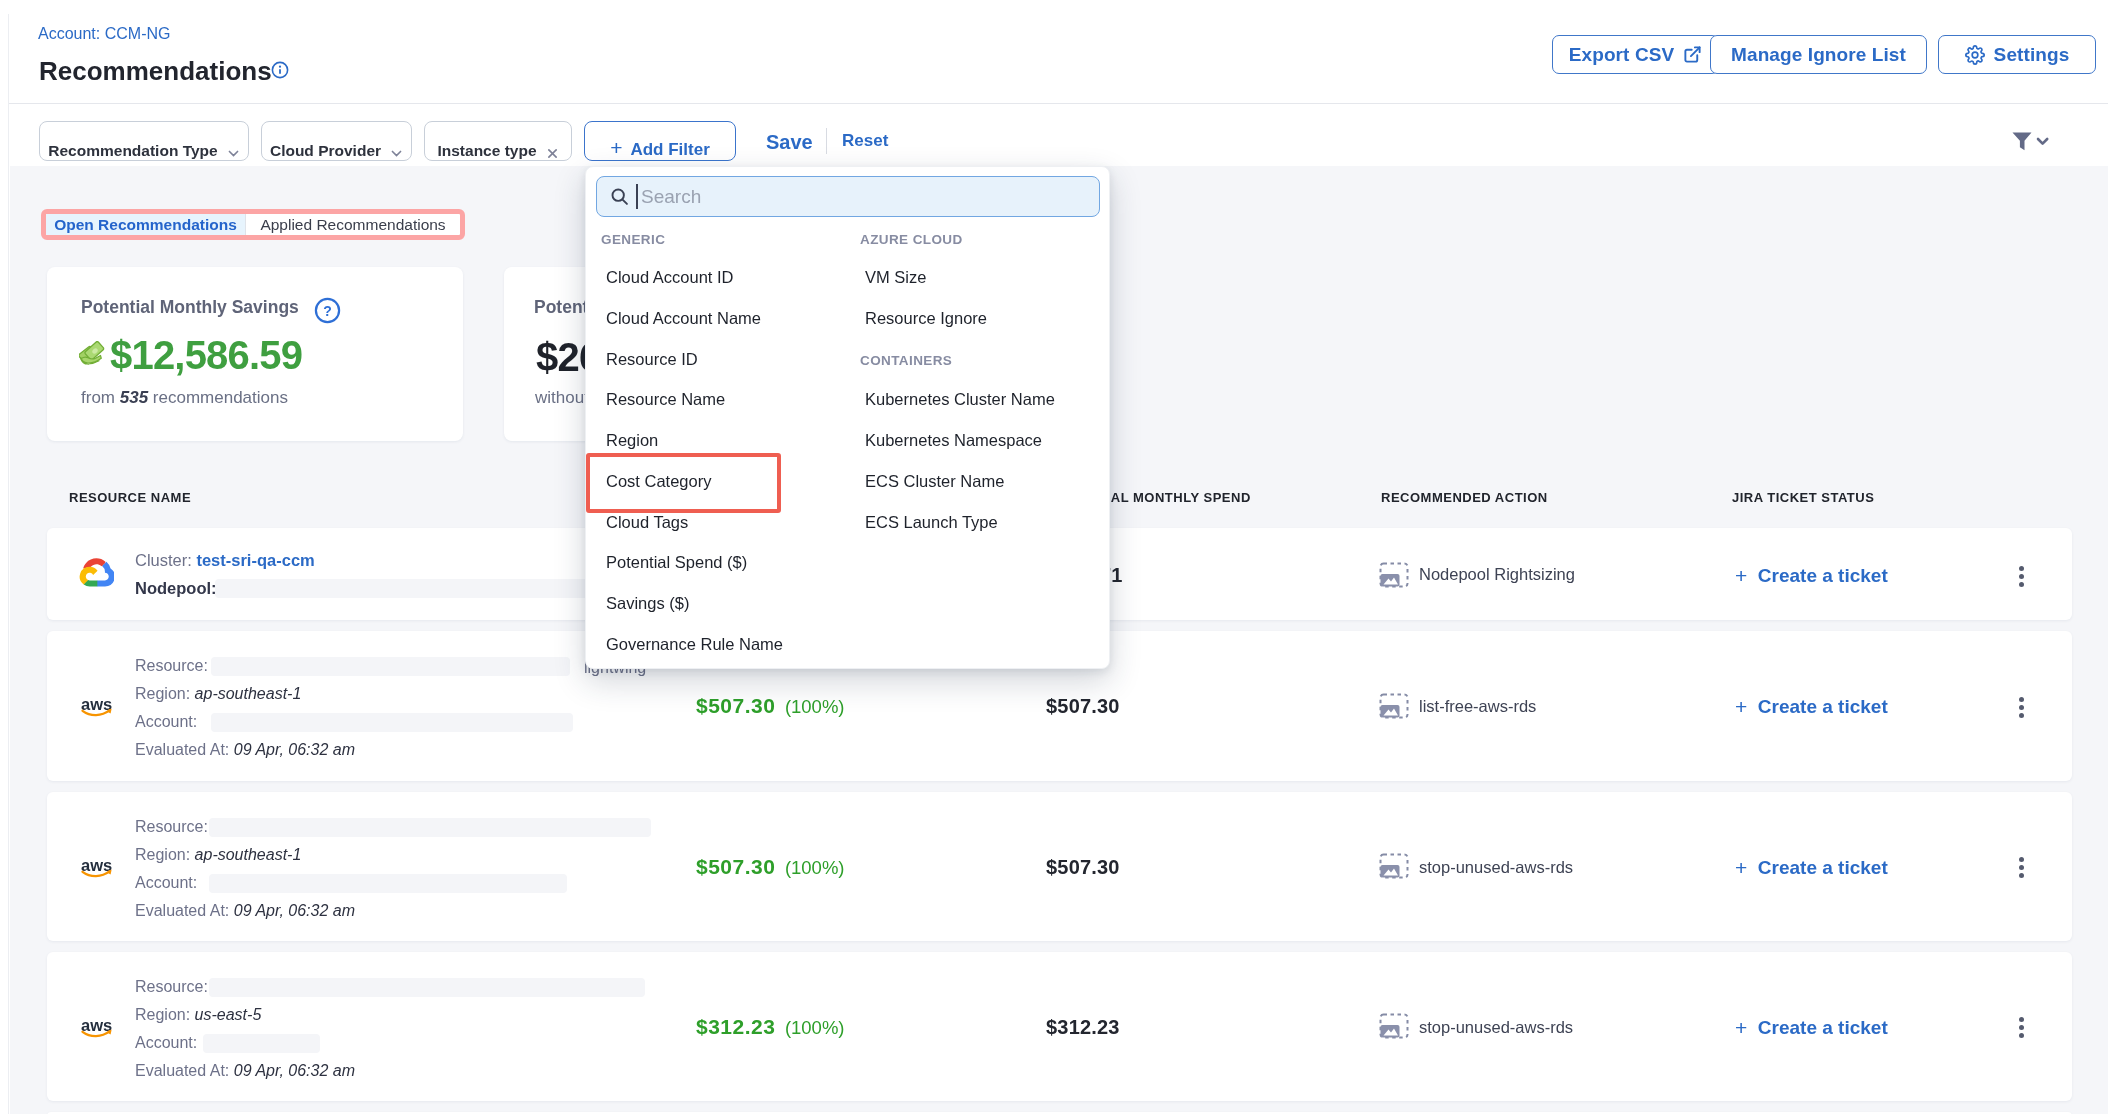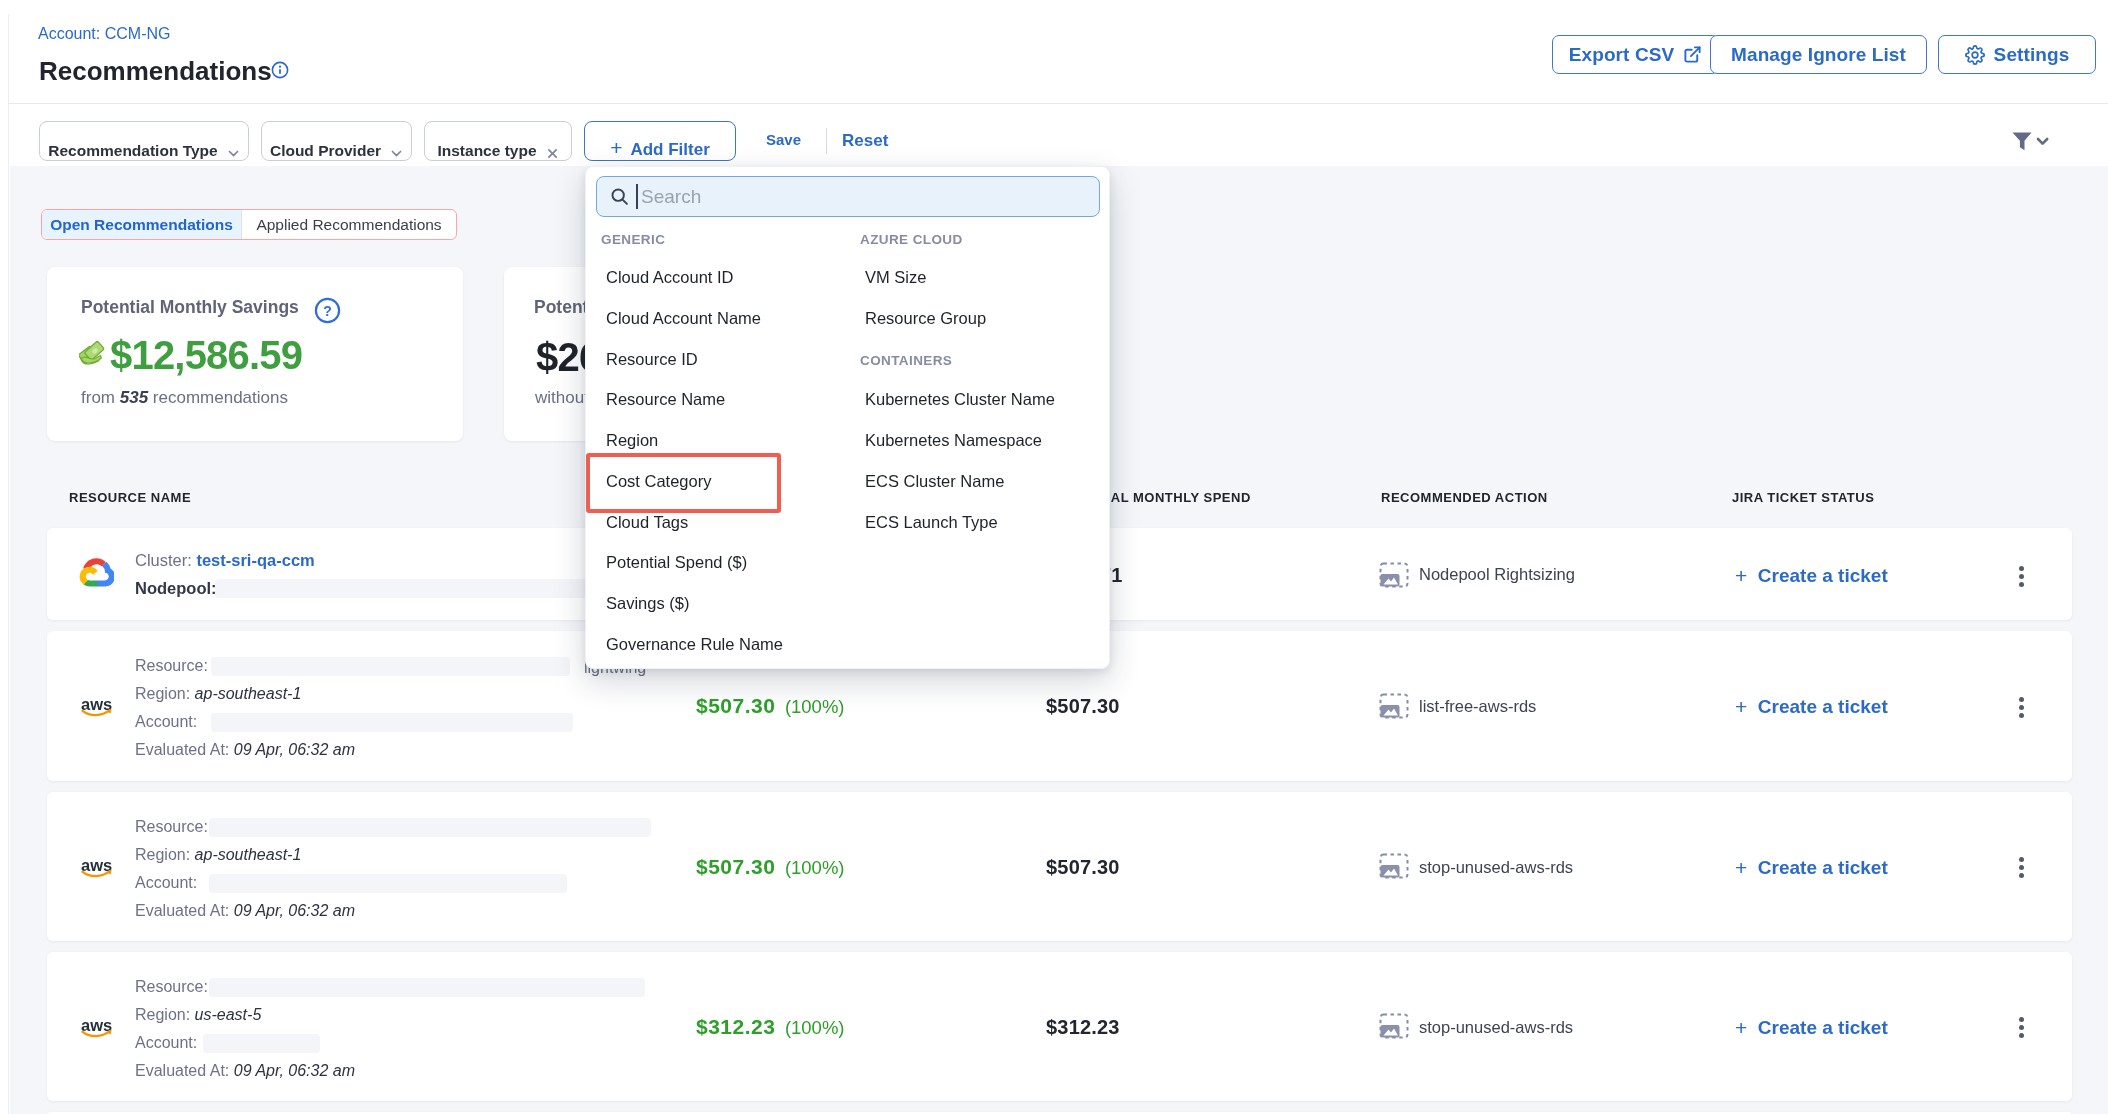--- a/index.html
+++ b/index.html
@@ -73,32 +73,32 @@
   </div>
   <div class="chip" style="left:424px;width:148px;">Instance type
     <svg width="13" height="13" viewBox="0 0 16 16" fill="none" stroke="#7e8298" stroke-width="2" stroke-linecap="round">
         <line x1="3.5" y1="3.5" x2="12.5" y2="12.5"></line>
         <line x1="12.5" y1="3.5" x2="3.5" y2="12.5"></line>
       </svg>
   </div>
   <div class="chip" style="left:584px;width:152px;border:1.5px solid #3b74cc;color:#2b6ac6;font-size:17px;gap:8px;">
     <span style="font-size:21px;font-weight:normal;margin-top:-2px;">+</span> Add Filter
   </div>
-  <div class="abs blue" style="left:766px;top:131px;font-size:15px;font-weight:bold;">Save</div>
+  <div class="abs blue" style="left:766px;top:131px;font-size:20px;font-weight:bold;">Save</div>
   <div class="abs" style="left:826px;top:128px;width:1px;height:26px;background:#d8dbe2;"></div>
   <div class="abs blue" style="left:842px;top:131px;font-size:17px;font-weight:bold;">Reset</div>
 
   <svg class="abs" style="left:2011px;top:130px;" width="40" height="24" viewBox="0 0 40 24">
     <path d="M1.5 2.5 h19 l-7 8.2 v9.6 l-4.6 -3 v-6.6 z" fill="#636a87"></path>
     <path d="M27 9 l4.6 4.6 L36.2 9" fill="none" stroke="#636a87" stroke-width="2.6" stroke-linecap="round" stroke-linejoin="round"></path>
   </svg>
 
   <div class="abs" style="left:10px;top:166px;width:2098px;height:948px;background:#f5f6f9;"></div>
 
-  <div class="abs" style="left:41px;top:209px;height:31px;display:flex;border:1px solid #fca5a5;border-radius:6px;background:#fff;overflow:hidden;">
+  <div class="abs" style="left:41px;top:209px;height:31px;display:flex;border:5px solid #fca5a5;border-radius:6px;background:#fff;overflow:hidden;">
     <div style="width:200px;display:flex;align-items:center;justify-content:center;background:#e7f4fd;color:#2464cb;font-size:15.5px;font-weight:bold;border-right:1px solid #dfe3e9;">Open Recommendations</div>
     <div style="width:214px;display:flex;align-items:center;justify-content:center;color:#3a3e4b;font-size:15.5px;">Applied Recommendations</div>
   </div>
 
   <div class="abs" style="left:47px;top:267px;width:416px;height:174px;background:#fff;border-radius:8px;box-shadow:0 1px 3px rgba(40,60,100,0.08);"></div>
   <div class="abs" style="left:81px;top:297px;font-size:17.5px;font-weight:bold;color:#5f6478;">Potential Monthly Savings</div>
   <svg class="abs" style="left:314px;top:297px;" width="27" height="27" viewBox="0 0 27 27">
     <circle cx="13.5" cy="13.5" r="11.6" fill="none" stroke="#2e6fd6" stroke-width="2.2"></circle>
     <text x="13.5" y="18.6" text-anchor="middle" font-size="14" font-weight="bold" fill="#2e6fd6" font-family="Liberation Sans, sans-serif">?</text>
   </svg>
@@ -248,21 +248,21 @@
   <div class="ddi" style="left:606px;top:390px;z-index:22;">Resource Name</div>
   <div class="ddi" style="left:606px;top:431px;z-index:22;">Region</div>
   <div class="ddi" style="left:606px;top:472px;z-index:22;">Cost Category</div>
   <div class="ddi" style="left:606px;top:513px;z-index:22;">Cloud Tags</div>
   <div class="ddi" style="left:606px;top:553px;z-index:22;">Potential Spend ($)</div>
   <div class="ddi" style="left:606px;top:594px;z-index:22;">Savings ($)</div>
   <div class="ddi" style="left:606px;top:635px;z-index:22;">Governance Rule Name</div>
 
   <div class="ddh" style="left:860px;top:232px;z-index:22;">AZURE CLOUD</div>
   <div class="ddi" style="left:865px;top:268px;z-index:22;">VM Size</div>
-  <div class="ddi" style="left:865px;top:309px;z-index:22;">Resource Group</div>
+  <div class="ddi" style="left:865px;top:309px;z-index:22;">Resource Ignore</div>
   <div class="ddh" style="left:860px;top:353px;z-index:22;">CONTAINERS</div>
   <div class="ddi" style="left:865px;top:390px;z-index:22;">Kubernetes Cluster Name</div>
   <div class="ddi" style="left:865px;top:431px;z-index:22;">Kubernetes Namespace</div>
   <div class="ddi" style="left:865px;top:472px;z-index:22;">ECS Cluster Name</div>
   <div class="ddi" style="left:865px;top:513px;z-index:22;">ECS Launch Type</div>
 
   <div class="abs" style="left:586px;top:453px;width:195px;height:60px;border:4px solid #ef5e51;border-radius:3px;z-index:23;"></div>
 
 </div>
 

